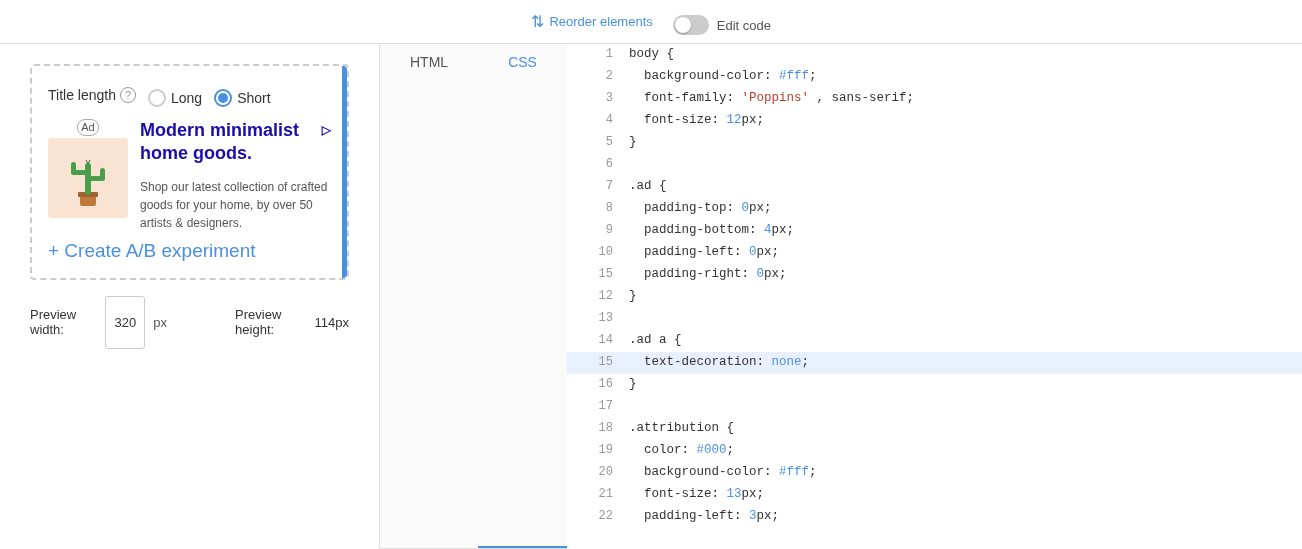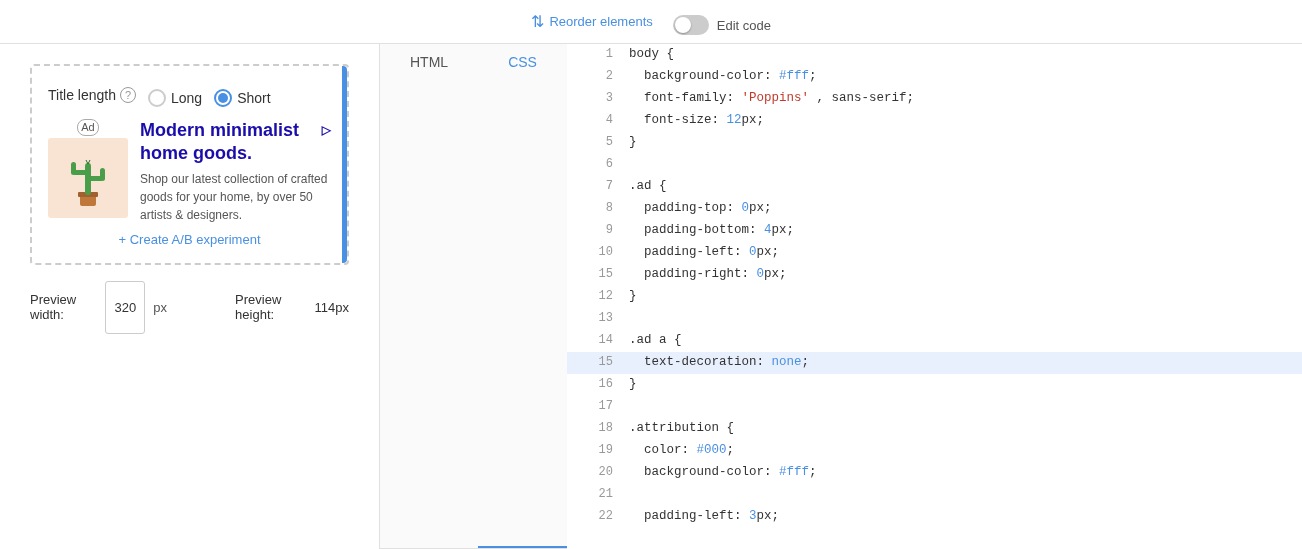--- a/index.html
+++ b/index.html
@@ -201,29 +201,29 @@
       gap: 4px;
     }
     .ad-title-arrow {
       font-size: 12px;
       color: #1a0dab;
       margin-top: 4px;
     }
     .ad-description {
       font-size: 12px;
       color: #555;
-      margin-top: 4px;
+      margin-top: 12px;
       line-height: 1.5;
     }
 
     
     .create-ab {
-      text-align: center;
+      text-align: left;
       color: #4a90e2;
-      font-size: 13px;
+      font-size: 19px;
       margin-top: 8px;
       cursor: pointer;
     }
 
     
     .preview-dims {
       display: flex;
       align-items: center;
       gap: 8px;
       font-size: 13px;
@@ -499,20 +499,21 @@
           <span class="code-text">&nbsp;&nbsp;color: <span style="color:#4a90e2">#000</span>;</span>
         </div>
         <div class="code-line">
           <div class="line-gutter"></div>
           <span class="line-number">20</span>
           <span class="code-text">&nbsp;&nbsp;background-color: <span style="color:#4a90e2">#fff</span>;</span>
         </div>
         <div class="code-line">
           <div class="line-gutter"></div>
           <span class="line-number">21</span>
+          <span class="code-text">&nbsp;&nbsp;font-size: <span style="color:#4a90e2">13</span>px;</span>
         </div>
         <div class="code-line">
           <div class="line-gutter"></div>
           <span class="line-number">22</span>
           <span class="code-text">&nbsp;&nbsp;padding-left: <span style="color:#4a90e2">3</span>px;</span>
         </div>
       </div>
 
   </div>
 </div>

